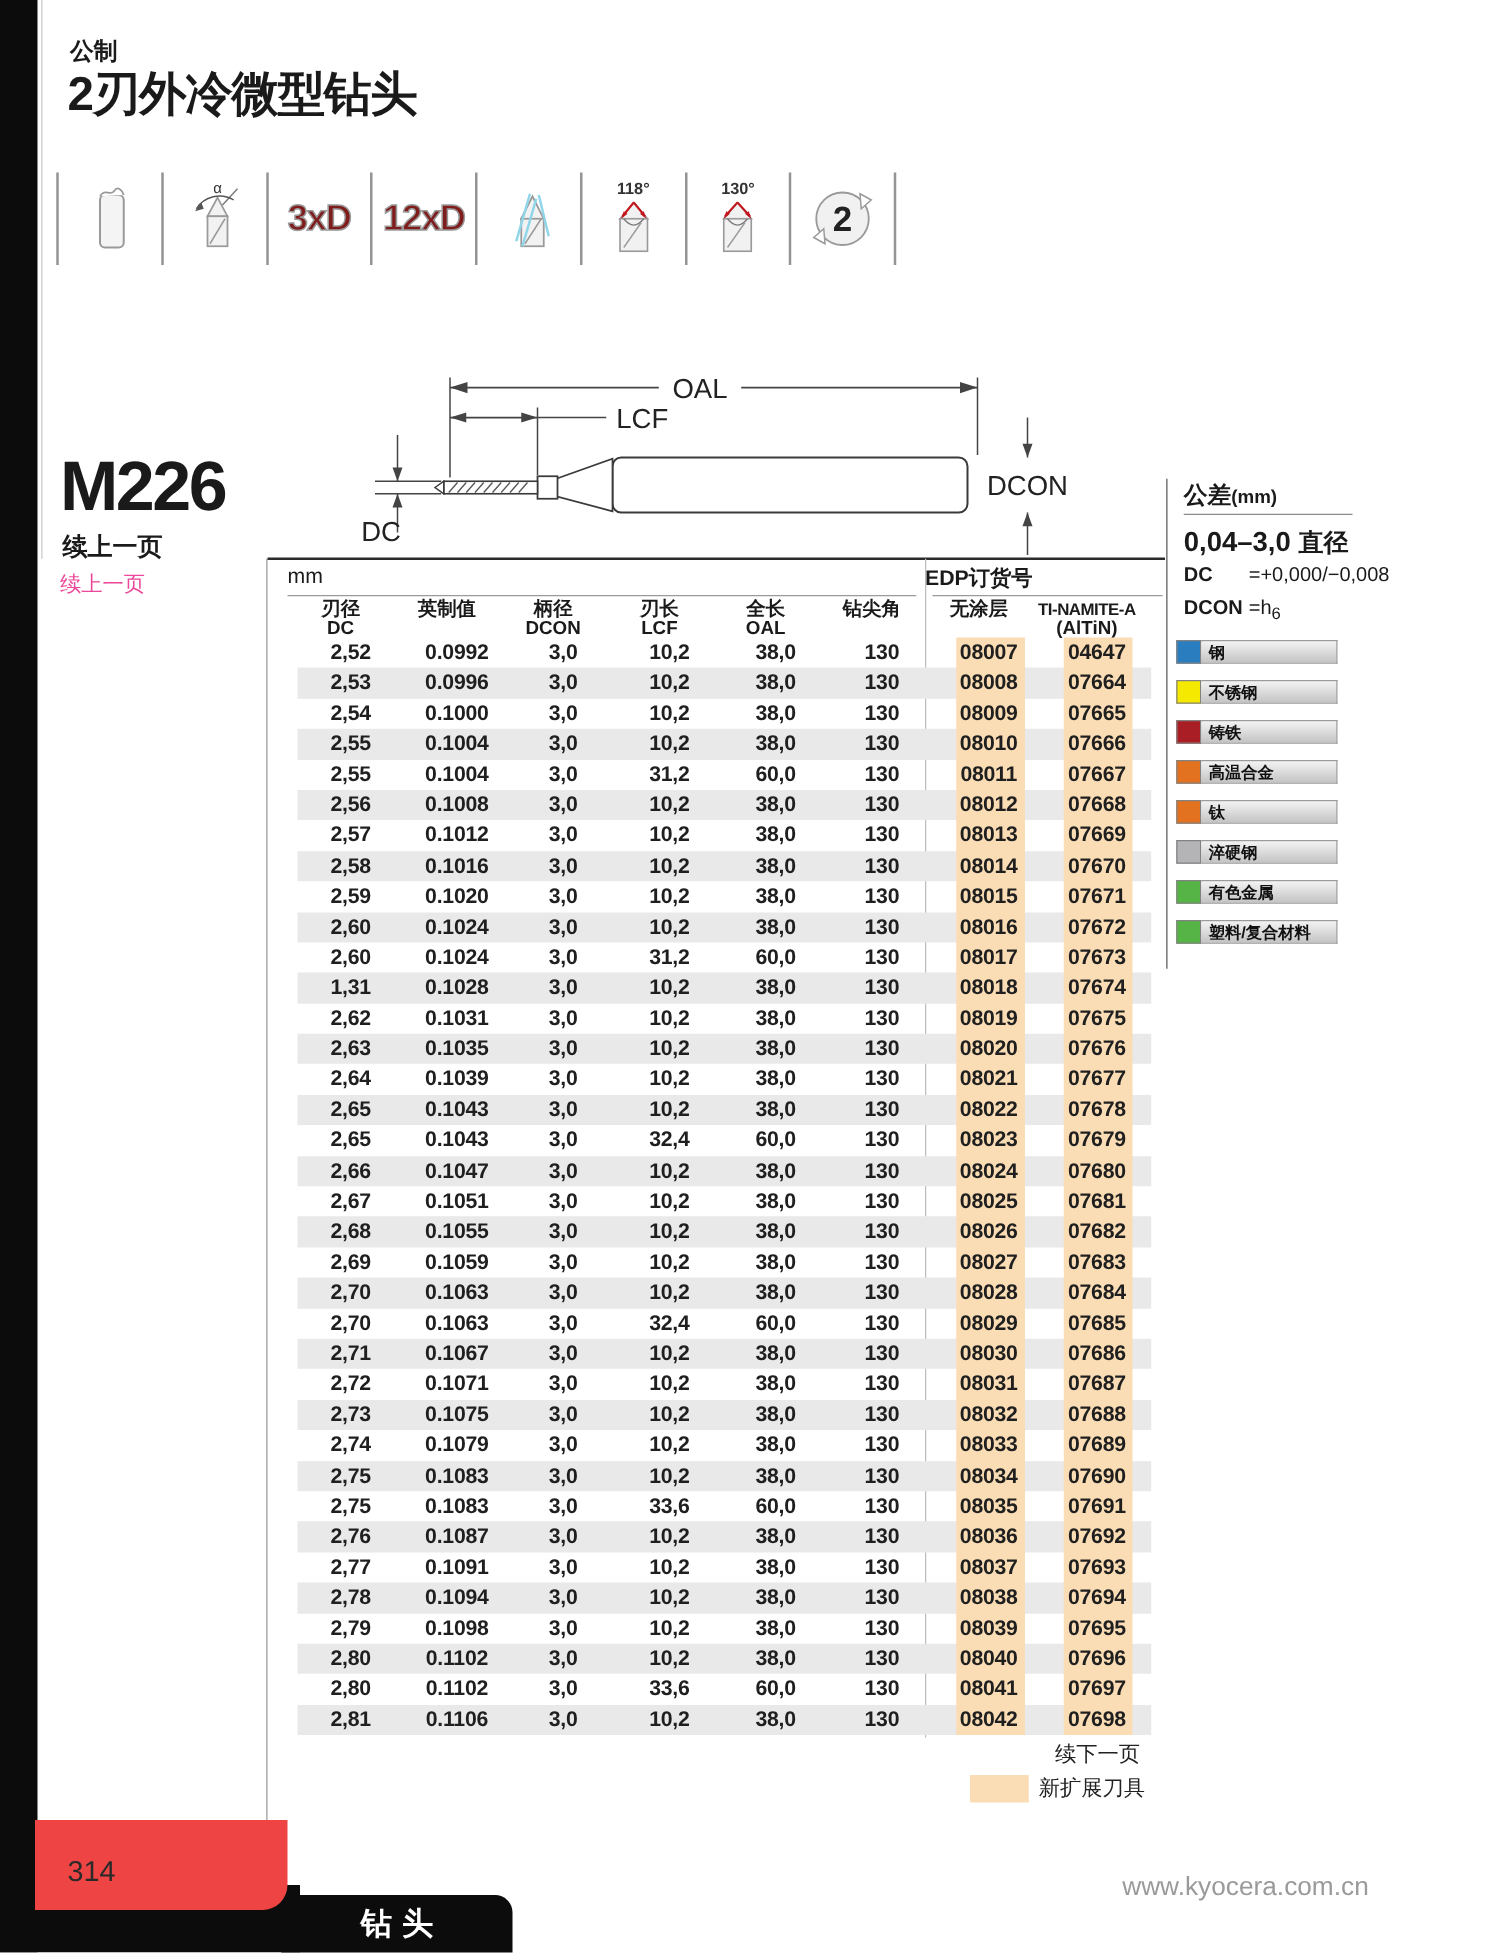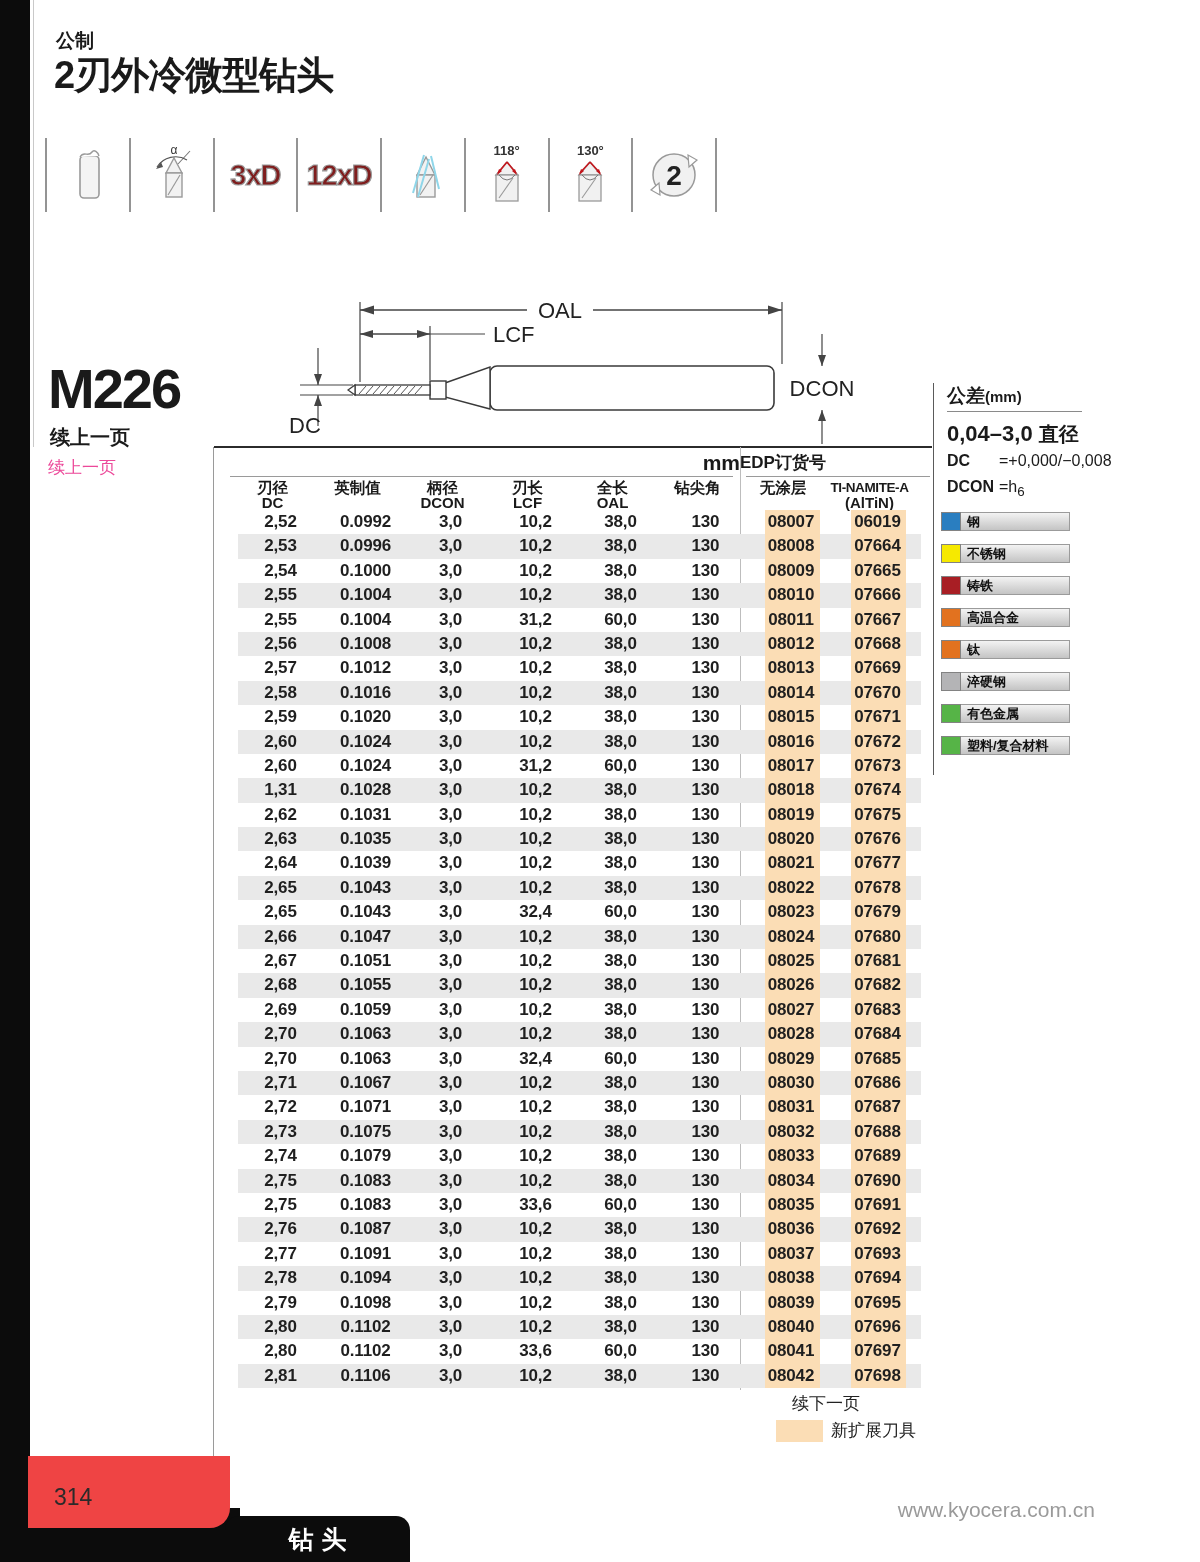--- a/index.html
+++ b/index.html
@@ -32,39 +32,39 @@
   .tol-row{left:947px;font-size:16px;color:#1a1a1a}
   .tol-row b{display:inline-block;width:52px;font-weight:700}
   #materials{left:941px;top:512px;width:129px}
   .mat{display:flex;height:19px;margin-bottom:13px}
   .mat .sw{width:20px;height:19px;border:1px solid #828282;box-sizing:border-box}
   .mat .bar{flex:1;background:linear-gradient(#f3f3f3,#c4c4c4);border:1px solid #9b9b9b;border-left:none;
             box-sizing:border-box;font-size:13px;font-weight:700;line-height:17px;padding-left:6px;color:#111}
   
   #t-left-rule{left:213px;top:447px;width:1px;height:1021px;background:#9a9a9a}
   #t-top-rule{left:214px;top:446px;width:718px;height:2px;background:#2b2b2b}
-  #grp-mm{left:230px;top:451px;width:510px;text-align:right;font-size:21px;font-weight:700}
+  #grp-mm{left:230px;top:451px;width:510px;text-align:left;font-size:17px;font-weight:400}
   #grp-edp{left:740px;top:451px;width:173px;text-align:left;font-size:17px;font-weight:700}
   #grp-rule-l{left:230px;top:476px;width:503px;height:1px;background:#9a9a9a}
   #grp-rule-r{left:746px;top:476px;width:184px;height:1px;background:#9a9a9a}
   #t-divider{left:740px;top:447px;width:1px;height:943px;background:#bdbdbd}
   .tgrid{display:grid;grid-template-columns:85px 85px 85px 85px 85px 85px 86px 87px}
   #thead{left:230px;top:479px;width:683px;text-align:center;font-weight:700}
   #thead .l1{font-size:15.5px;line-height:17px}
   #thead .l2{font-size:15px;line-height:14px}
   #thead .hc7 .l1{font-size:13.5px;letter-spacing:-0.4px}
   #tbody{left:238px;top:510px;width:683px}
   .band{position:absolute;top:0;height:100%;width:55px;z-index:1;background:var(--hl)}
   #band1{left:527px}
   #band2{left:613px}
   .trow{height:24.4px}
   .trow.alt{background:var(--stripe)}
   .tcell{position:relative;z-index:2;font-size:17px;font-weight:700;line-height:24.4px;
          text-align:center;letter-spacing:-0.2px;color:#1f1f1f}
-  #next-note{left:740px;top:1392px;width:172px;text-align:center;font-size:17px;color:#222}
+  #next-note{left:740px;top:1392px;width:172px;text-align:right;font-size:17px;color:#222}
   #new-swatch{left:776px;top:1420px;width:47px;height:22px;background:var(--hl)}
   #new-note{left:831px;top:1420px;font-size:17px;line-height:22px;color:#222}
   
   #f-band{left:0;top:1508px;width:240px;height:54px;background:#0c0c0c}
   #f-tab{left:225px;top:1516px;width:185px;height:60px;background:#0c0c0c;border-radius:14px 14px 0 0;
          color:#fff;text-align:center;font-size:25px;font-weight:700;line-height:46px;letter-spacing:8px;text-indent:8px}
   #f-pagebox{left:28px;top:1456px;width:202px;height:72px;background:#ef4444;border-bottom-right-radius:20px}
   #f-pagenum{left:26px;top:28px;position:absolute;font-size:23px;color:#2a2a2a}
   #f-url{left:845px;top:1498px;width:250px;text-align:right;font-size:21px;color:#9a9a9a}
   svg text{font-family:"Liberation Sans",sans-serif}
@@ -290,21 +290,21 @@
   <div class="band" id="band1"></div>
   <div class="band" id="band2"></div>
 <div class="trow tgrid">
       <div class="tcell">2,52</div>
       <div class="tcell">0.0992</div>
       <div class="tcell">3,0</div>
       <div class="tcell">10,2</div>
       <div class="tcell">38,0</div>
       <div class="tcell">130</div>
       <div class="tcell">08007</div>
-      <div class="tcell">06019</div>
+      <div class="tcell">04647</div>
     </div>
     <div class="trow tgrid alt">
       <div class="tcell">2,53</div>
       <div class="tcell">0.0996</div>
       <div class="tcell">3,0</div>
       <div class="tcell">10,2</div>
       <div class="tcell">38,0</div>
       <div class="tcell">130</div>
       <div class="tcell">08008</div>
       <div class="tcell">07664</div>

